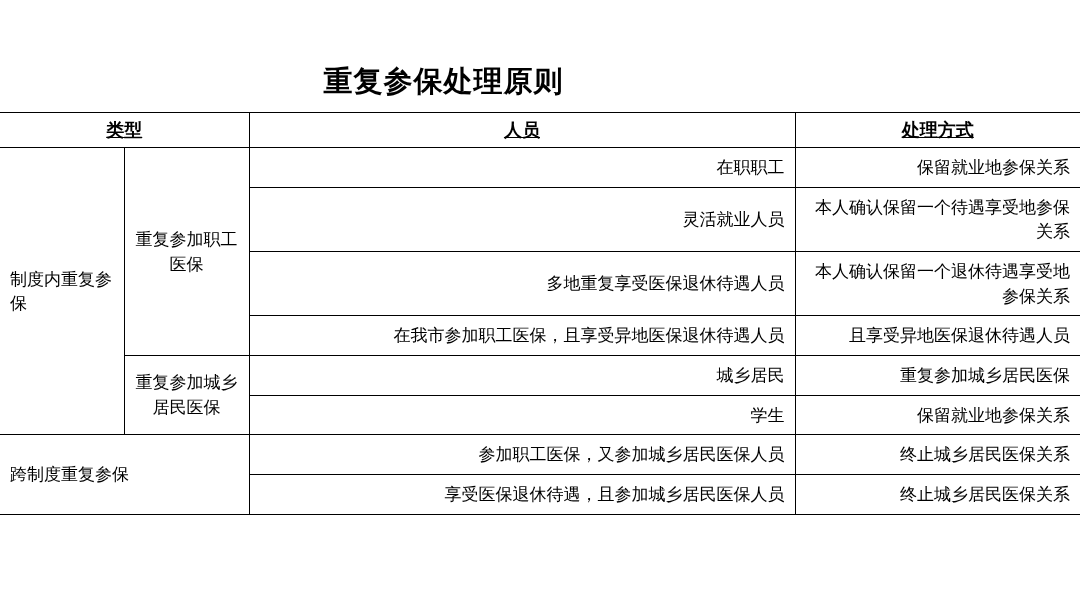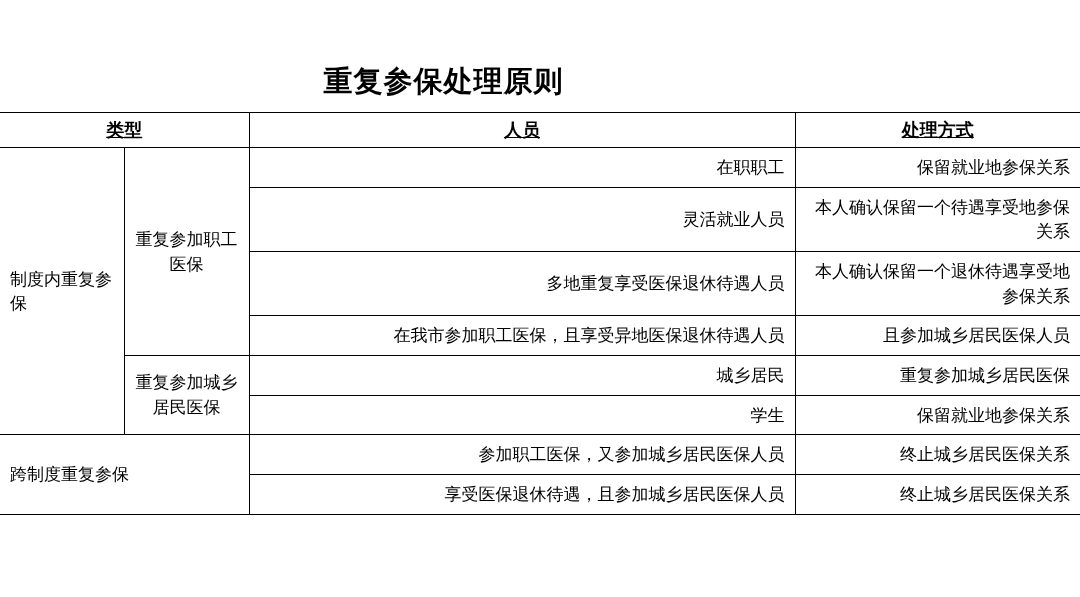--- a/index.html
+++ b/index.html
@@ -107,21 +107,21 @@
       <tr>
         <td class="person">灵活就业人员</td>
         <td class="handle">本人确认保留一个待遇享受地参保关系</td>
       </tr>
       <tr>
         <td class="person">多地重复享受医保退休待遇人员</td>
         <td class="handle">本人确认保留一个退休待遇享受地参保关系</td>
       </tr>
       <tr>
         <td class="person">在我市参加职工医保，且享受异地医保退休待遇人员</td>
-        <td class="handle">且参加城乡居民医保人员</td>
+        <td class="handle">且享受异地医保退休待遇人员</td>
       </tr>
 
       <tr>
         <td class="sub" rowspan="2">重复参加城乡居民医保</td>
         <td class="person">城乡居民</td>
         <td class="handle">重复参加城乡居民医保</td>
       </tr>
       <tr>
         <td class="person">学生</td>
         <td class="handle">保留就业地参保关系</td>

